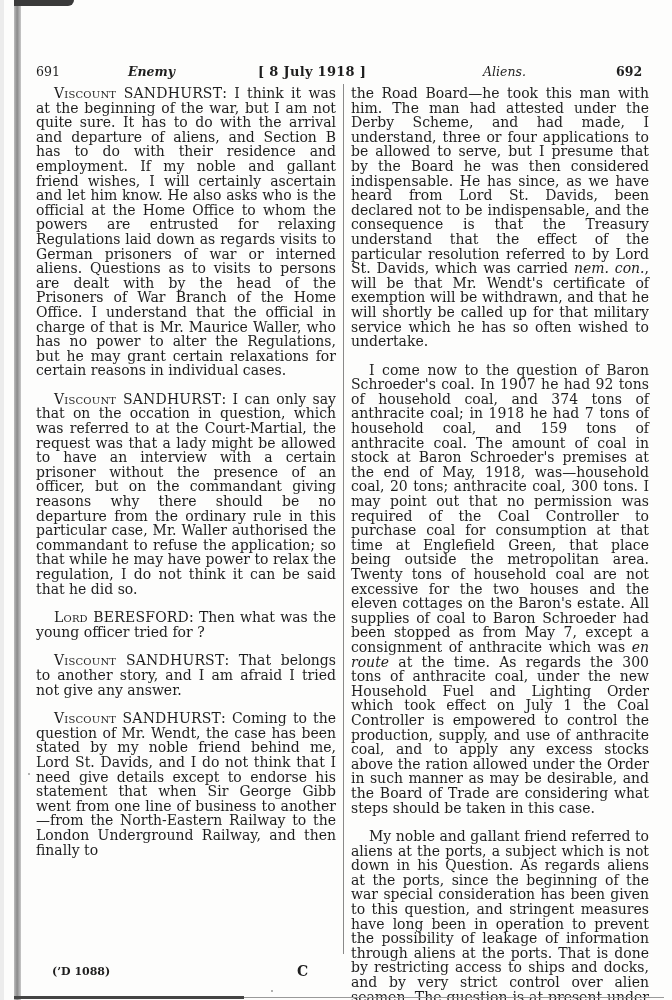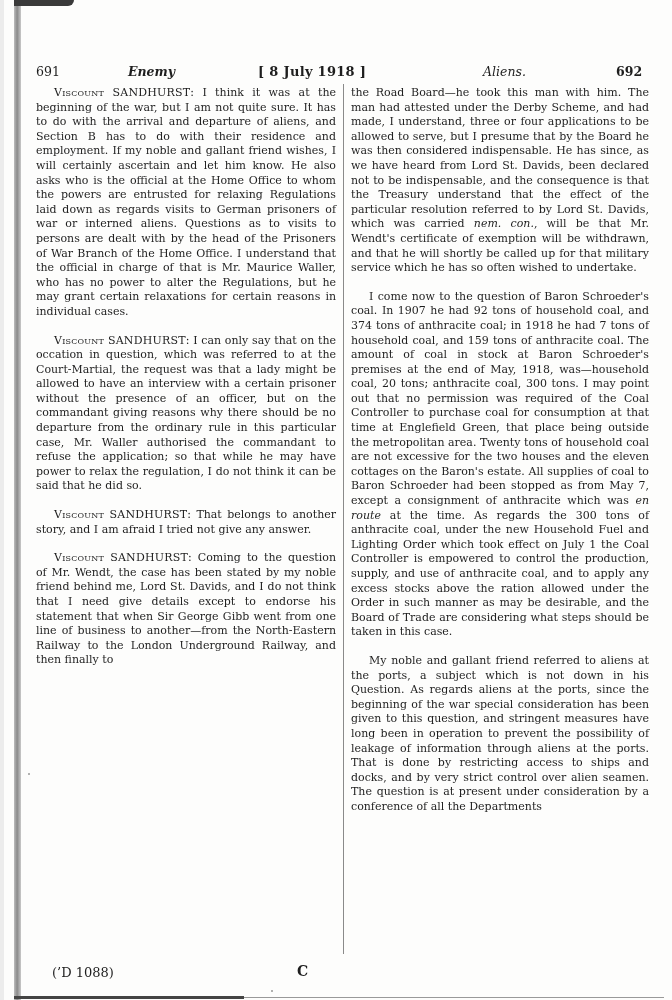--- a/index.html
+++ b/index.html
@@ -24,34 +24,34 @@
     font-size: 12.5px;
   }
   .header span { position: absolute; top: 0; white-space: nowrap; }
   .hdr-left-num { left: 0; }
   .hdr-left-title { left: 92px; font-style: italic; font-weight: bold; }
   .hdr-date { left: 222px; font-size: 13px; font-weight: bold; letter-spacing: 0.3px; }
   .hdr-right-title { left: 400px; font-style: italic; margin-left: 47px; }
   .hdr-right-num { left: 580px; font-weight: bold; }
   .col {
     position: absolute; top: 86px; width: 300px;
-    font-size: 11px; line-height: 14.6px; text-align: justify;
+    font-size: 14px; line-height: 14.6px; text-align: justify;
     hyphens: manual;
   }
   .col-left { left: 36px; }
   .col-right { left: 351px; width: 298px; }
   .divider {
     position: absolute; left: 343px; top: 84px; width: 1px; height: 870px; background: #8a8a8a;
   }
   .para { margin: 0 0 14px 0; text-indent: 18px; }
   .para.cont { text-indent: 0; }
   .speaker { letter-spacing: 0.2px; }
   .sc { font-variant: small-caps; }
   .footer-code {
-    position: absolute; left: 52px; top: 965px; font-size: 13px; font-weight: normal;
+    position: absolute; left: 52px; top: 965px; font-size: 11px; font-weight: bold;
   }
   .footer-sig {
     position: absolute; left: 297px; top: 963px; font-size: 14px; font-weight: bold;
   }
   .bottom-line {
     position: absolute; left: 14px; top: 996px; width: 230px; height: 3px; background: #444;
   }
   .bottom-line2 {
     position: absolute; left: 244px; top: 997px; width: 420px; height: 1px; background: #999;
   }
@@ -68,20 +68,21 @@
   <span class="hdr-left-num">691</span>
   <span class="hdr-left-title">Enemy</span>
   <span class="hdr-date">[ 8 July 1918 ]</span>
   <span class="hdr-right-title">Aliens.</span>
   <span class="hdr-right-num">692</span>
 </div>
 
 <div class="col col-left">
   <p class="para"><span class="speaker"><span class="sc">Viscount</span> <span>SANDHURST</span></span><span>: I think it was at the beginning of the war, but I am not quite sure. It has to do with the arrival and departure of aliens, and Section B has to do with their residence and employment. If my noble and gallant friend wishes, I will certainly ascertain and let him know. He also asks who is the official at the Home Office to whom the powers are entrusted for relaxing Regulations laid down as regards visits to German prisoners of war or interned aliens. Questions as to visits to persons are dealt with by the head of the Prisoners of War Branch of the Home Office. I understand that the official in charge of that is Mr. Maurice Waller, who has no power to alter the Regulations, but he may grant certain relaxations for certain reasons in individual cases.</span></p>
   <p class="para"><span class="speaker"><span class="sc">Viscount</span> <span>SANDHURST</span></span><span>: I can only say that on the occation in question, which was referred to at the Court-Martial, the request was that a lady might be allowed to have an interview with a certain prisoner without the presence of an officer, but on the commandant giving reasons why there should be no departure from the ordinary rule in this particular case, Mr. Waller authorised the commandant to refuse the application; so that while he may have power to relax the regulation, I do not think it can be said that he did so.</span></p>
+  <p class="para"><span class="speaker"><span class="sc">Lord</span> <span>BERESFORD</span></span><span>: Then what was the young officer tried for ?</span></p>
   <p class="para"><span class="speaker"><span class="sc">Viscount</span> <span>SANDHURST</span></span><span>: That belongs to another story, and I am afraid I tried not give any answer.</span></p>
   <p class="para"><span class="speaker"><span class="sc">Viscount</span> <span>SANDHURST</span></span><span>: Coming to the question of Mr. Wendt, the case has been stated by my noble friend behind me, Lord St. Davids, and I do not think that I need give details except to endorse his statement that when Sir George Gibb went from one line of business to another—from the North-Eastern Railway to the London Underground Railway, and then finally to</span></p>
 </div>
 
 <div class="divider"></div>
 
 <div class="col col-right">
   <p class="para cont"><span>the Road Board—he took this man with him. The man had attested under the Derby Scheme, and had made, I understand, three or four applications to be allowed to serve, but I presume that by the Board he was then considered indispensable. He has since, as we have heard from Lord St. Davids, been declared not to be indispensable, and the consequence is that the Treasury understand that the effect of the particular resolution referred to by Lord St. Davids, which was carried </span><i>nem. con.</i><span>, will be that Mr. Wendt's certificate of exemption will be withdrawn, and that he will shortly be called up for that military service which he has so often wished to undertake.</span></p>
   <p class="para"><span>I come now to the question of Baron Schroeder's coal. In 1907 he had 92 tons of household coal, and 374 tons of anthracite coal; in 1918 he had 7 tons of household coal, and 159 tons of anthracite coal. The amount of coal in stock at Baron Schroeder's premises at the end of May, 1918, was—household coal, 20 tons; anthracite coal, 300 tons. I may point out that no permission was required of the Coal Controller to purchase coal for consumption at that time at Englefield Green, that place being outside the metropolitan area. Twenty tons of household coal are not excessive for the two houses and the eleven cottages on the Baron's estate. All supplies of coal to Baron Schroeder had been stopped as from May 7, except a consignment of anthracite which was </span><i>en route</i><span> at the time. As regards the 300 tons of anthracite coal, under the new Household Fuel and Lighting Order which took effect on July 1 the Coal Controller is empowered to control the production, supply, and use of anthracite coal, and to apply any excess stocks above the ration allowed under the Order in such manner as may be desirable, and the Board of Trade are considering what steps should be taken in this case.</span></p>
   <p class="para"><span>My noble and gallant friend referred to aliens at the ports, a subject which is not down in his Question. As regards aliens at the ports, since the beginning of the war special consideration has been given to this question, and stringent measures have long been in operation to prevent the possibility of leakage of information through aliens at the ports. That is done by restricting access to ships and docks, and by very strict control over alien seamen. The question is at present under consideration by a conference of all the Departments</span><i></i><span></span></p>

